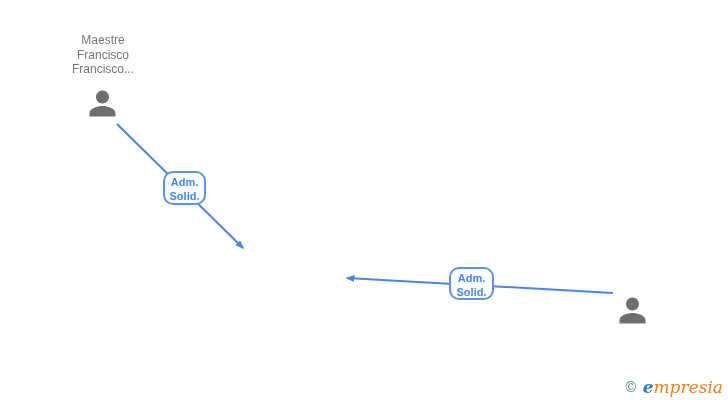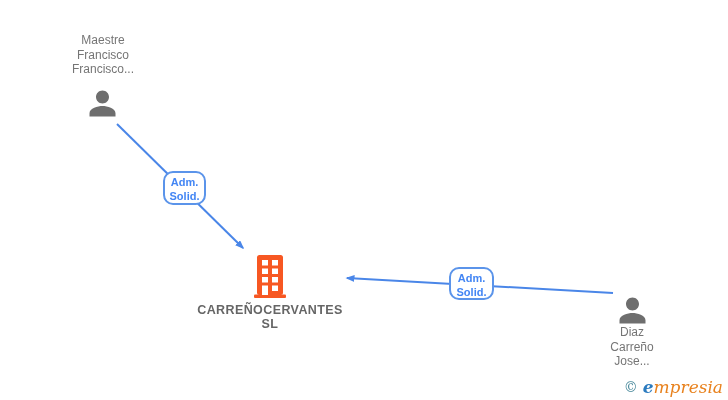--- a/index.html
+++ b/index.html
@@ -92,45 +92,27 @@
 
   <div class="node" style="left:57px; top:33px; width:92px; height:90px;">
     <div class="person-label" style="left:0; top:0; width:92px;">Maestre Francisco Francisco...</div>
     <span class="icon-wrap" style="left:26px; top:51px;">
       <svg width="39" height="39" viewBox="0 0 24 24">
         <path fill="#6e6e6e" d="M12 12c2.21 0 4-1.79 4-4s-1.79-4-4-4-4 1.79-4 4 1.79 4 4 4zm0 1.6c-2.9 0-8 1.45-8 4.35V20h16v-2.05c0-2.9-5.1-4.35-8-4.35z"></path>
       </svg>
     </span>
   </div>
 
-  <div class="node" style="left:190px; top:255px; width:160px; height:78px;">
-    <span class="icon-wrap" style="left:63px; top:0;">
-      <svg width="34" height="44" viewBox="0 0 34 44">
-        <rect x="1" y="39.5" width="32" height="3.5" rx="1" fill="#f75722"></rect>
-        <rect x="4" y="0" width="26" height="40" rx="2.5" fill="#f75722"></rect>
-        <rect x="9" y="5" width="6" height="5.5" fill="#ffffff"></rect>
-        <rect x="19" y="5" width="6" height="5.5" fill="#ffffff"></rect>
-        <rect x="9" y="13.5" width="6" height="5.5" fill="#ffffff"></rect>
-        <rect x="19" y="13.5" width="6" height="5.5" fill="#ffffff"></rect>
-        <rect x="9" y="22" width="6" height="5.5" fill="#ffffff"></rect>
-        <rect x="19" y="22" width="6" height="5.5" fill="#ffffff"></rect>
-        <rect x="9" y="30.5" width="6" height="9.5" fill="#ffffff"></rect>
-        <rect x="19" y="30.5" width="6" height="5.5" fill="#ffffff"></rect>
-      </svg>
-    </span>
-    <div class="company-label" style="left:0; top:48px; width:160px;">CARREÑOCERVANTES SL</div>
-  </div>
 
   <div class="node" style="left:601px; top:291px; width:62px; height:90px;">
     <span class="icon-wrap" style="left:12px; top:0;">
       <svg width="39" height="39" viewBox="0 0 24 24">
         <path fill="#6e6e6e" d="M12 12c2.21 0 4-1.79 4-4s-1.79-4-4-4-4 1.79-4 4 1.79 4 4 4zm0 1.6c-2.9 0-8 1.45-8 4.35V20h16v-2.05c0-2.9-5.1-4.35-8-4.35z"></path>
       </svg>
     </span>
-    <div class="person-label" style="left:0; top:34px; width:62px;">Diaz Carreño Jose...</div>
   </div>
 
   <div class="badge" style="left:163px; top:171px; width:43px; height:34px;">Adm. Solid.</div>
   <div class="badge" style="left:449px; top:267px; width:45px; height:33px;">Adm. Solid.</div>
 
   <div class="logo">
     <span class="copy">©</span><span class="brand-e">e</span><span class="brand-rest">mpresia</span>
   </div>
 
 </div>

